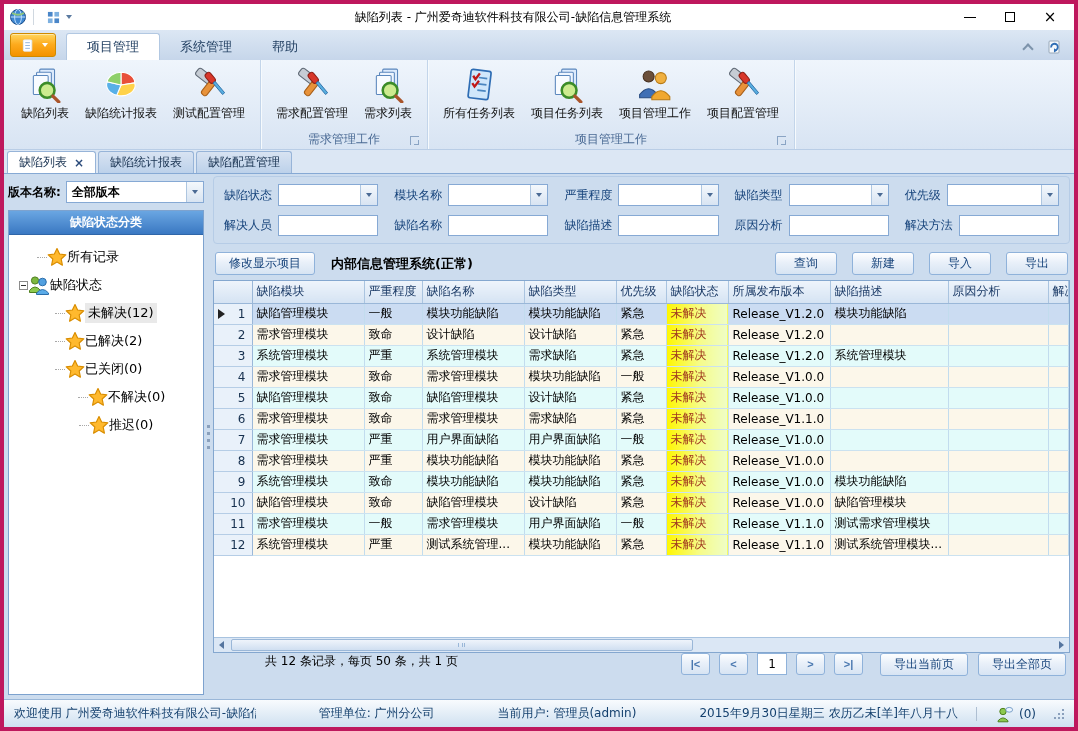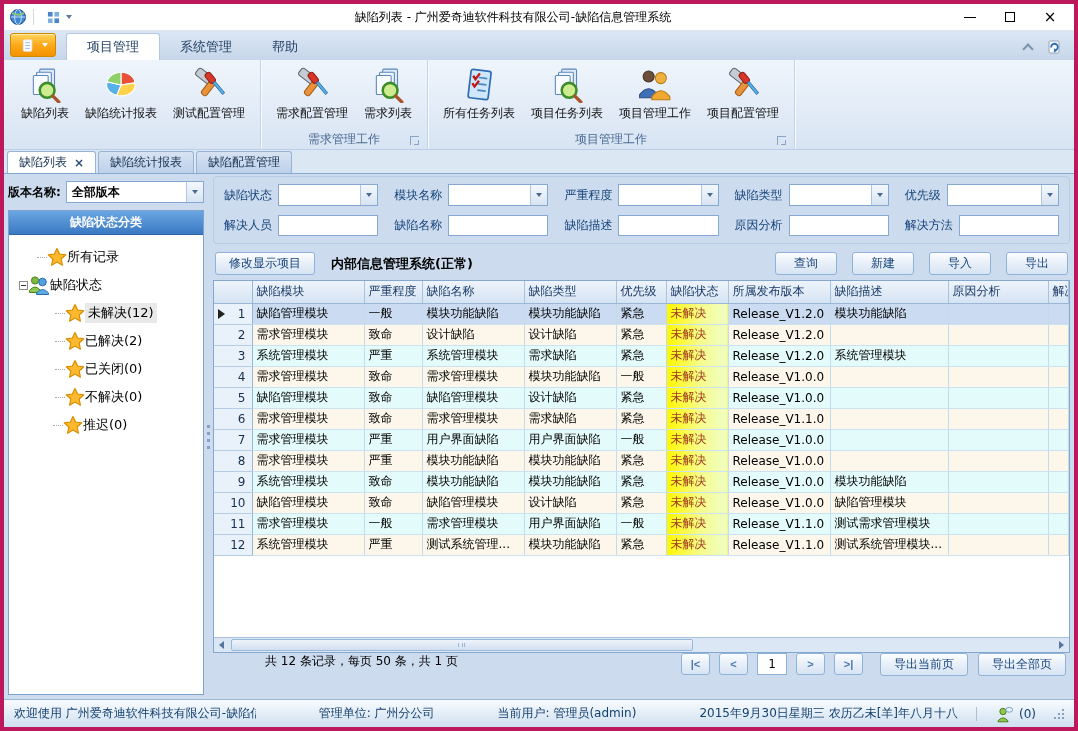--- a/index.html
+++ b/index.html
@@ -387,30 +387,30 @@
             </div>
             <div class="titem" style="padding-left: 46px;">
               <span class="dash"></span>
               <span class="ticon">
                 <svg width="20" height="20" viewBox="0 0 20 20">
                   <path d="M10 1.5 L12.6 7 L18.8 7.8 L14.2 12 L15.4 18.2 L10 15.1 L4.6 18.2 L5.8 12 L1.2 7.8 L7.4 7 Z" fill="#ffb92e" stroke="#d98d00" stroke-width="1.2" stroke-linejoin="round"></path>
                 </svg>
               </span>
               <span class="tlabel">已关闭(0)</span>
             </div>
-            <div class="titem" style="padding-left: 46px;">
+            <div class="titem" style="padding-left: 69px;">
               <span class="dash"></span>
               <span class="ticon">
                 <svg width="20" height="20" viewBox="0 0 20 20">
                   <path d="M10 1.5 L12.6 7 L18.8 7.8 L14.2 12 L15.4 18.2 L10 15.1 L4.6 18.2 L5.8 12 L1.2 7.8 L7.4 7 Z" fill="#ffb92e" stroke="#d98d00" stroke-width="1.2" stroke-linejoin="round"></path>
                 </svg>
               </span>
               <span class="tlabel">不解决(0)</span>
             </div>
-            <div class="titem" style="padding-left: 44px;">
+            <div class="titem" style="padding-left: 70px;">
               <span class="dash"></span>
               <span class="ticon">
                 <svg width="20" height="20" viewBox="0 0 20 20">
                   <path d="M10 1.5 L12.6 7 L18.8 7.8 L14.2 12 L15.4 18.2 L10 15.1 L4.6 18.2 L5.8 12 L1.2 7.8 L7.4 7 Z" fill="#ffb92e" stroke="#d98d00" stroke-width="1.2" stroke-linejoin="round"></path>
                 </svg>
               </span>
               <span class="tlabel">推迟(0)</span>
             </div>
           </div>
       </div>

